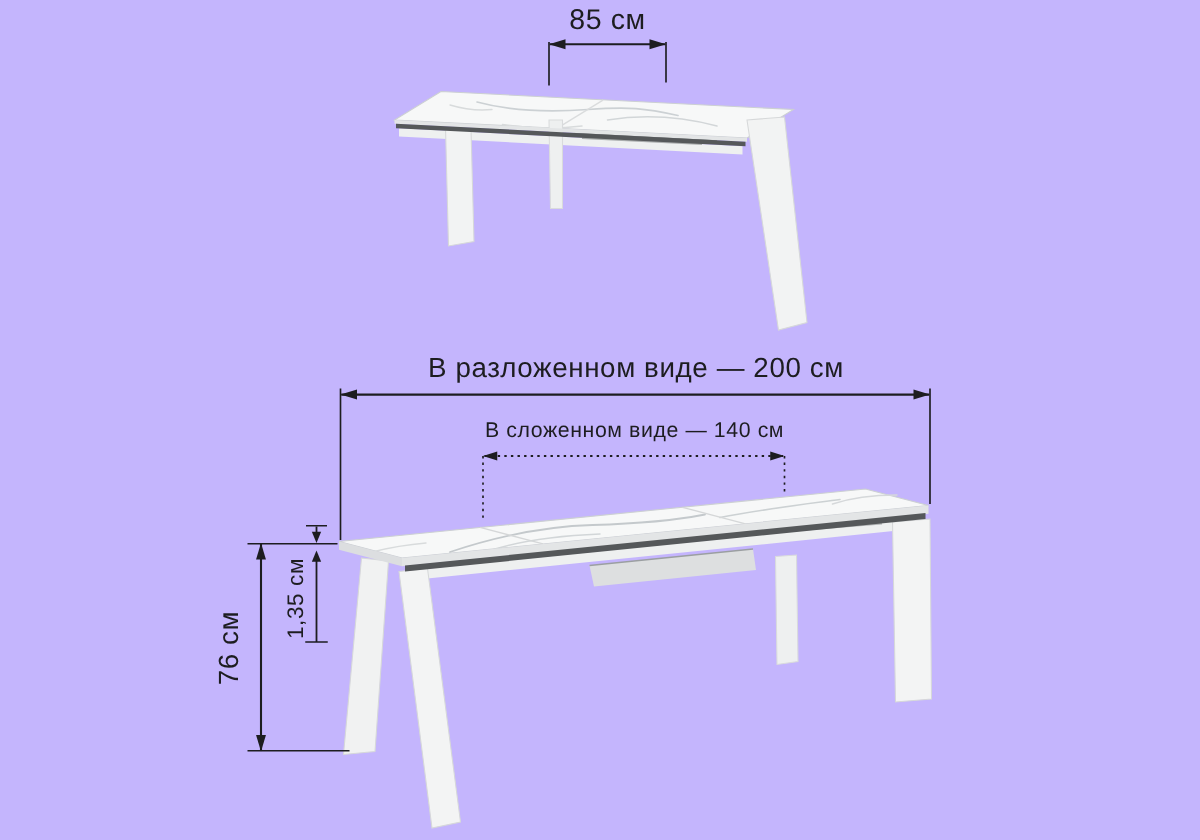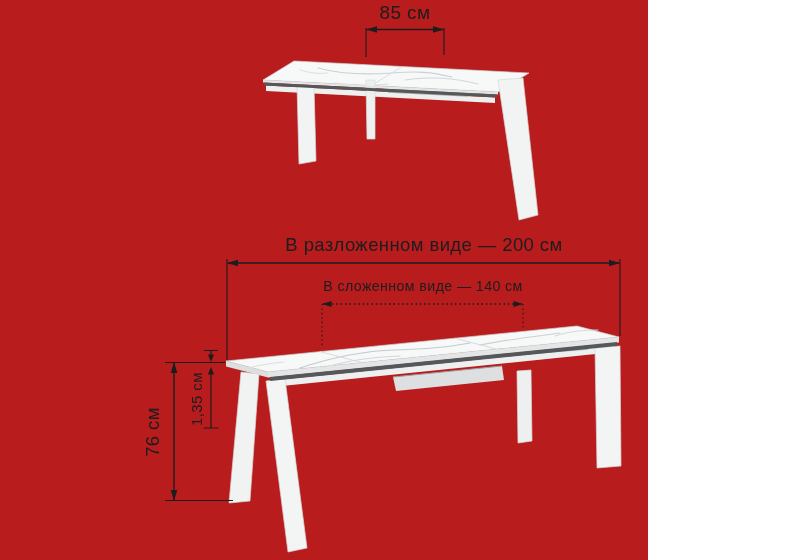--- a/index.html
+++ b/index.html
@@ -2,23 +2,23 @@
 <html><head>
 <meta charset="utf-8">
 <style>
   html, body {
     margin: 0;
     padding: 0;
     background: #ffffff;
   }
   .stage {
     position: relative;
-    width: 648px;
+    width: 800px;
     height: 560px;
-    background: #b91c1c;
+    background: #c4b5fd;
     overflow: hidden;
     font-family: "Liberation Sans", sans-serif;
     text-align: center;
   }
   svg text {
     font-family: "Liberation Sans", sans-serif;
     fill: #1d1d20;
     letter-spacing: 0.4px;
   }
   .dim-line {

